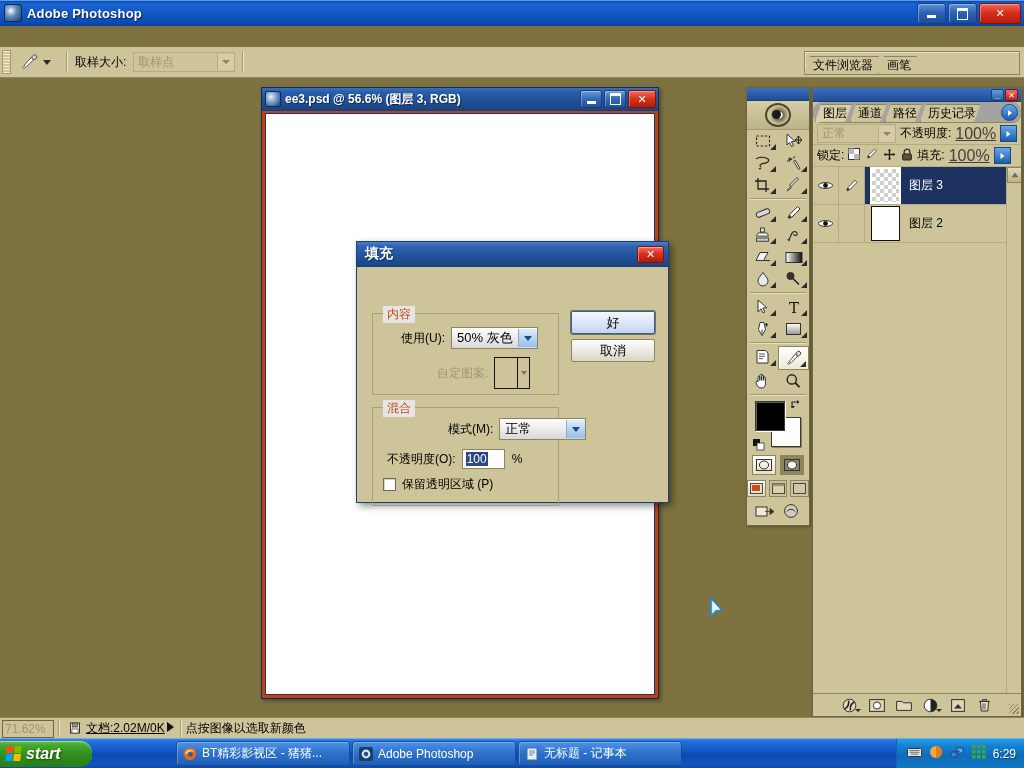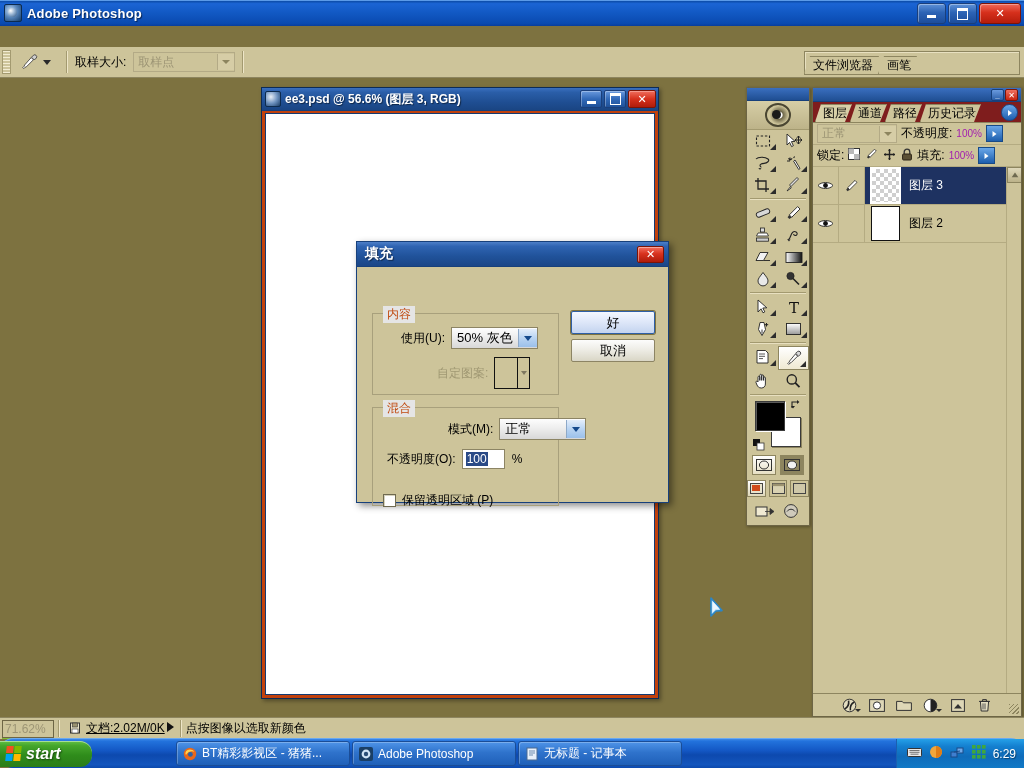--- a/index.html
+++ b/index.html
@@ -220,39 +220,39 @@
     height:13px;background:linear-gradient(180deg,#3a6fbf,#1f4e92);
     border-bottom:1px solid #17407b;position:relative;
   }
   .lp-titlebar .mini{
     position:absolute;top:1px;width:11px;height:10px;border-radius:2px;
     display:flex;align-items:center;justify-content:center;font-size:8px;color:#fff;font-weight:bold;
     border:1px solid #17407b;
   }
   .lp-titlebar .mini.m1{right:17px;background:linear-gradient(180deg,#6a9ade,#2a5ea8);}
   .lp-titlebar .mini.m2{right:3px;background:linear-gradient(180deg,#f0705f,#c9240f);border-color:#7d1406;}
-  .lp-tabs{height:20px;display:flex;align-items:flex-end;padding-left:4px;border-bottom:1px solid #8d855f;position:relative;background:#7f1d1d;}
+  .lp-tabs{height:20px;display:flex;align-items:flex-end;padding-left:4px;border-bottom:1px solid #8d855f;position:relative;background:#a3a3a3;border-radius:9px;}
   .lp-tab{
     height:17px;line-height:17px;font-size:12px;padding:0 5px 0 7px;color:#000;
     border-top:1px solid #8d855f;border-left:1px solid #8d855f;
     clip-path:polygon(6px 0,100% 0,calc(100% - 7px) 100%,0 100%);
     margin-left:-2px;background:#cdc49a;
   }
   .lp-tab.active{background:#d8d0a8;font-weight:normal;}
   .lp-menu-btn{
     position:absolute;right:3px;top:2px;width:15px;height:15px;border-radius:50%;
     background:linear-gradient(180deg,#6aa7e8,#1d5ead);border:1px solid #184a87;
     display:flex;align-items:center;justify-content:center;
   }
   .lp-row{
     height:21px;display:flex;align-items:center;padding:0 4px;
     border-bottom:1px solid #b4ab82;gap:4px;
   }
   .lp-label{font-size:12px;color:#000;white-space:nowrap;}
-  .val-dis{color:#a21caf;font-size:10px;}
+  .val-dis{color:#404040;font-size:16px;text-decoration:underline;}
   .blue-arrow{
     width:15px;height:15px;background:linear-gradient(180deg,#6aa7e8,#1d5ead);
     border:1px solid #184a87;display:flex;align-items:center;justify-content:center;
   }
   .lock-icons{display:flex;align-items:center;gap:5px;}
   .lp-list{flex:1;background:#cdc49a;position:relative;overflow:hidden;}
   .layer-item{
     height:37px;display:flex;align-items:center;
     border-bottom:1px solid #b4ab82;
   }
@@ -301,21 +301,21 @@
   .sb-doc-ic{width:14px;height:14px;display:flex;align-items:center;justify-content:center;margin:0 4px;}
   .sb-text{font-size:12px;color:#000;text-decoration:underline;}
   .sb-play{margin-left:auto;}
   .sb-hint{font-size:12px;color:#000;}
 
   
   .taskbar{
     position:absolute;left:0;bottom:0;width:1024px;height:29px;
     background:linear-gradient(180deg,#3b88e8 0%,#2272dc 8%,#1357c4 40%,#0d49ae 55%,#1355bd 88%,#0c49ad 100%);
     border-top:1px solid #6aa9f0;
-    display:flex;align-items:center;border-radius:13px;
+    display:flex;align-items:center;
   }
   .startbtn{
     height:26px;width:86px;margin:0 0 0 0;
     background:linear-gradient(180deg,#63c245 0%,#45a62c 18%,#2f8c1b 55%,#2b7d18 100%);
     border-radius:0 12px 12px 0;
     display:flex;align-items:center;gap:5px;padding-left:6px;
     box-shadow:inset 0 1px 0 rgba(255,255,255,.45);
   }
   .startbtn .flag{width:15px;height:15px;display:grid;grid-template-columns:1fr 1fr;grid-template-rows:1fr 1fr;gap:1px;transform:skewX(-6deg);}
   .startbtn .flag i{display:block;}
@@ -918,21 +918,21 @@
             </div>
         </div>
       </div>
       <div class="row" style="left:30px;top:182px;">
         <div class="lbl">不透明度(O):</div>
         <div class="numbox" style="margin-left:6px;">
           <span class="sel">100</span>
         </div>
         <div class="lbl" style="margin-left:7px;">%</div>
       </div>
-      <div class="row" style="left:26px;top:225px;">
+      <div class="row" style="left:26px;top:209px;">
         <div class="chk"></div>
         <div class="lbl" style="margin-left:6px;">保留透明区域 (P)</div>
       </div>
 
       <div class="btn default" style="position:absolute;left:214px;top:44px;width:82px;">好</div>
       <div class="btn" style="position:absolute;left:214px;top:72px;width:82px;">取消</div>
     </div>
   </div>
 
   <div class="cursor">

